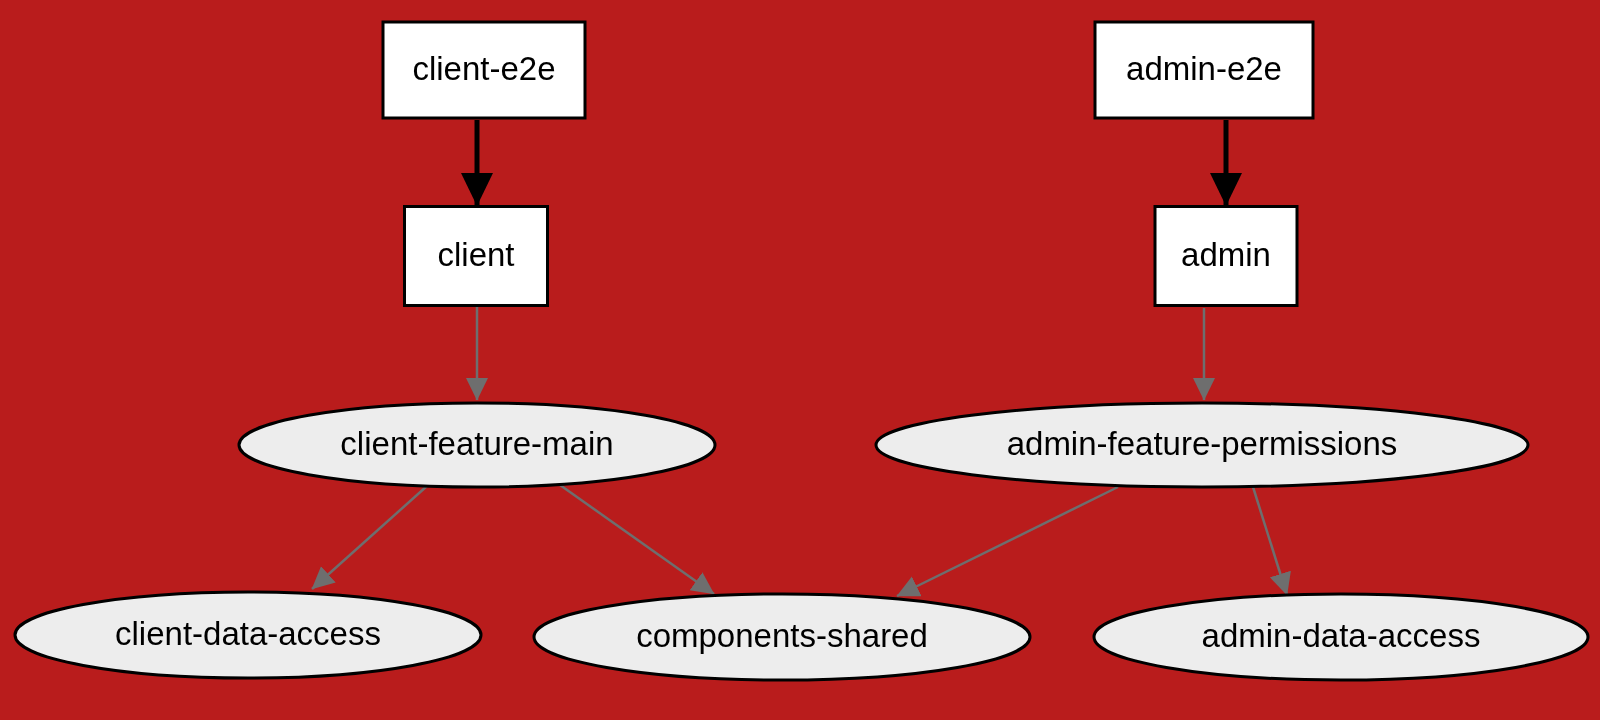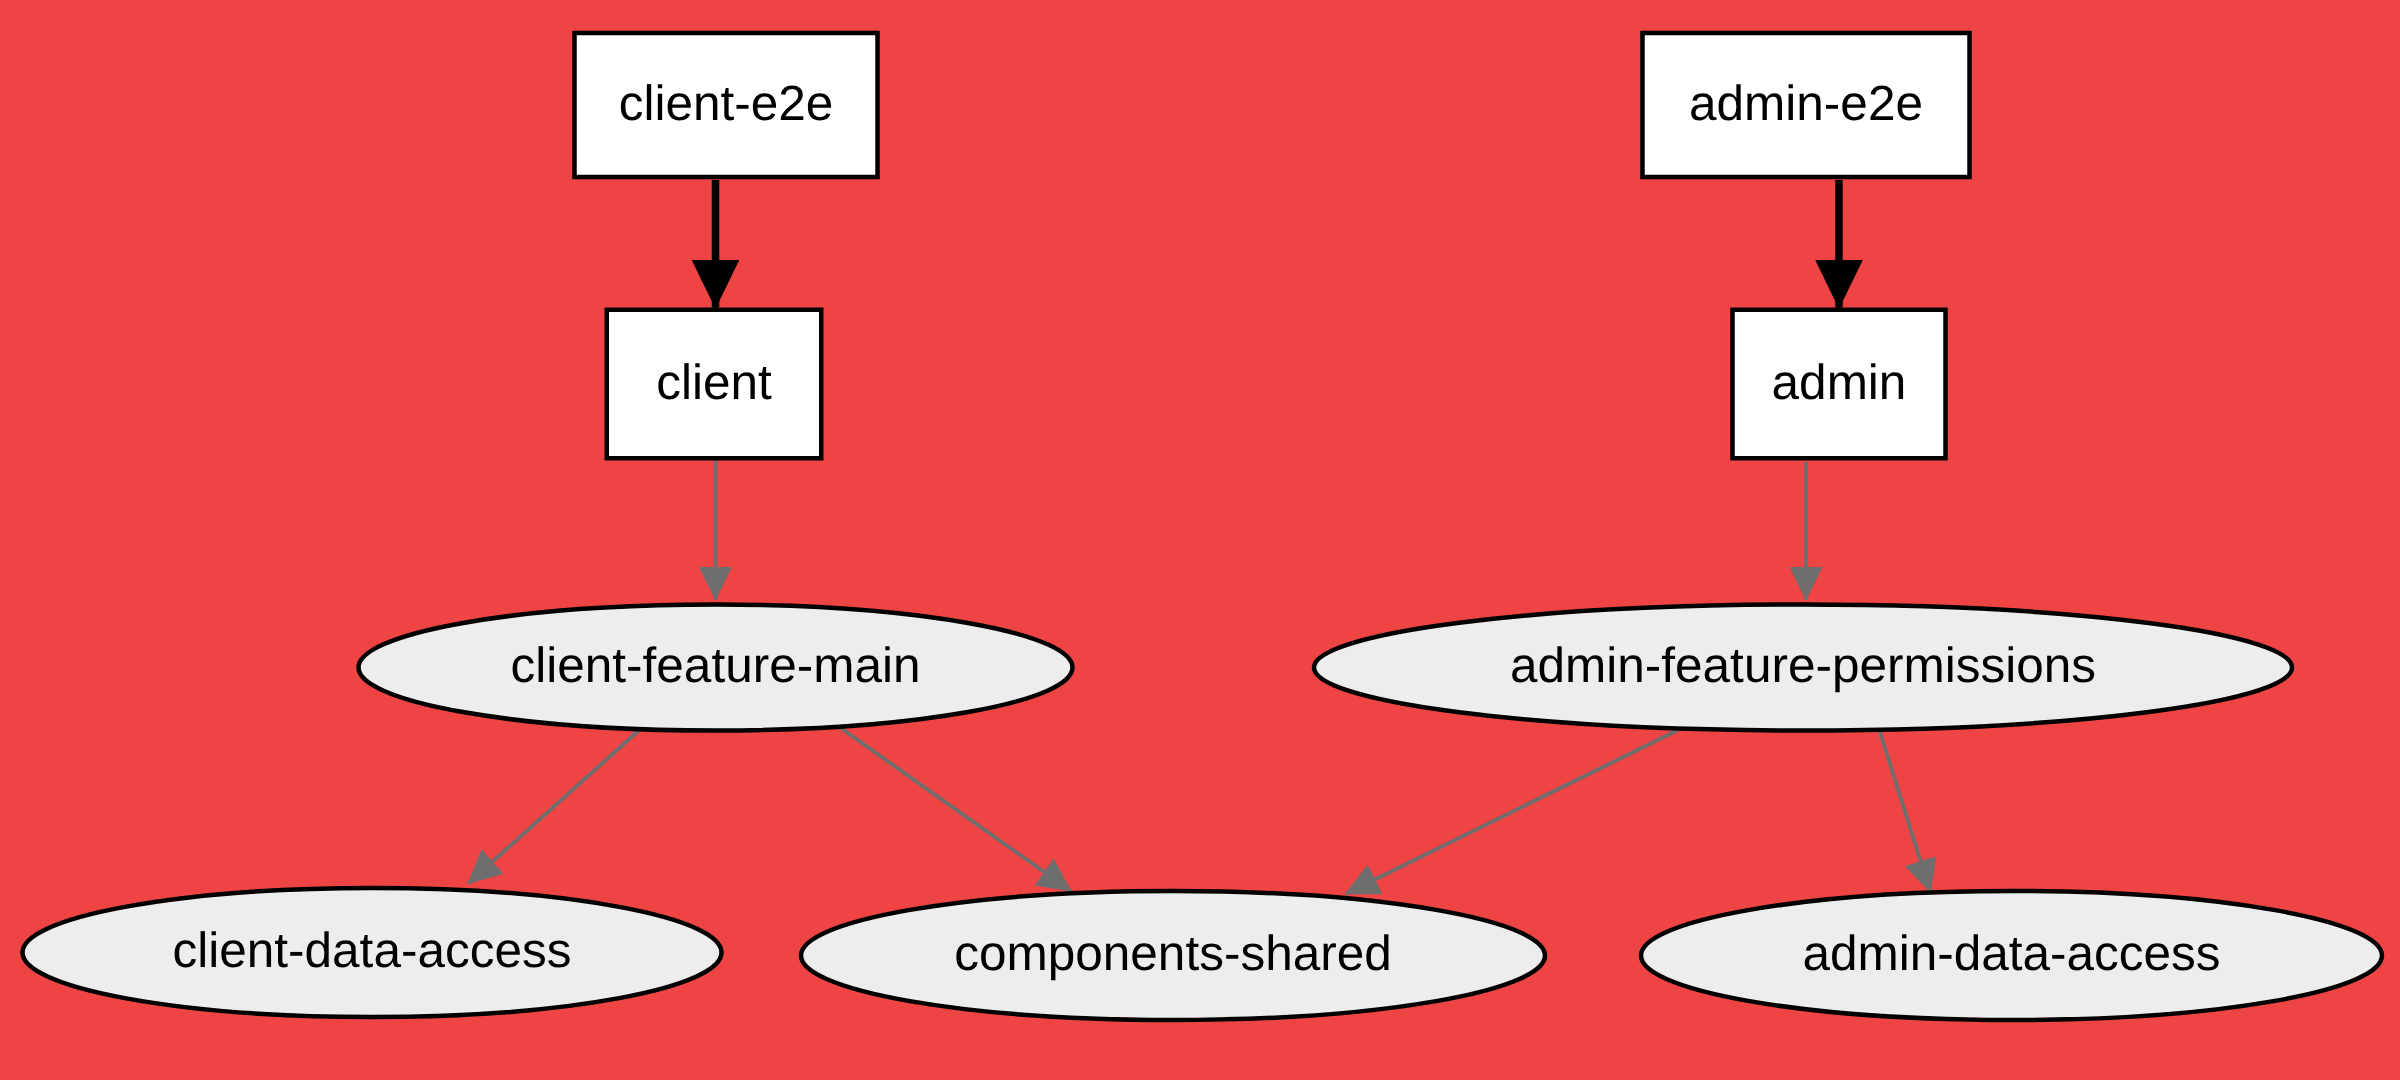--- a/index.html
+++ b/index.html
@@ -11,21 +11,21 @@
   body {
     width: 1600px;
     height: 720px;
     font-family: "Liberation Sans", sans-serif;
     overflow: hidden;
   }
   #graph-root {
     position: relative;
     width: 1600px;
     height: 720px;
-    background: #ef4444;
+    background: #b91c1c;
   }
   #graph-svg {
     position: absolute;
     top: 0;
     left: 0;
     width: 1600px;
     height: 720px;
     display: block;
   }
   .node-label {

